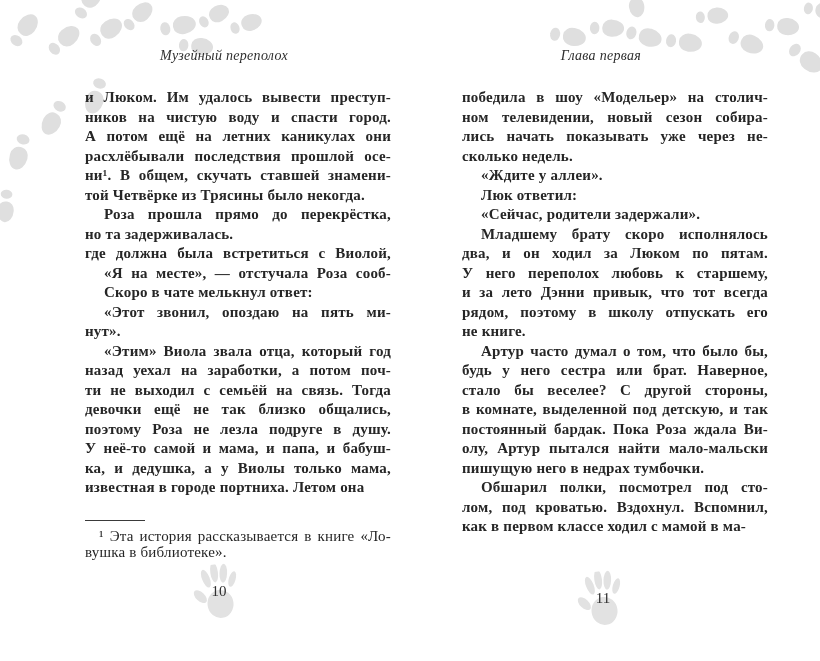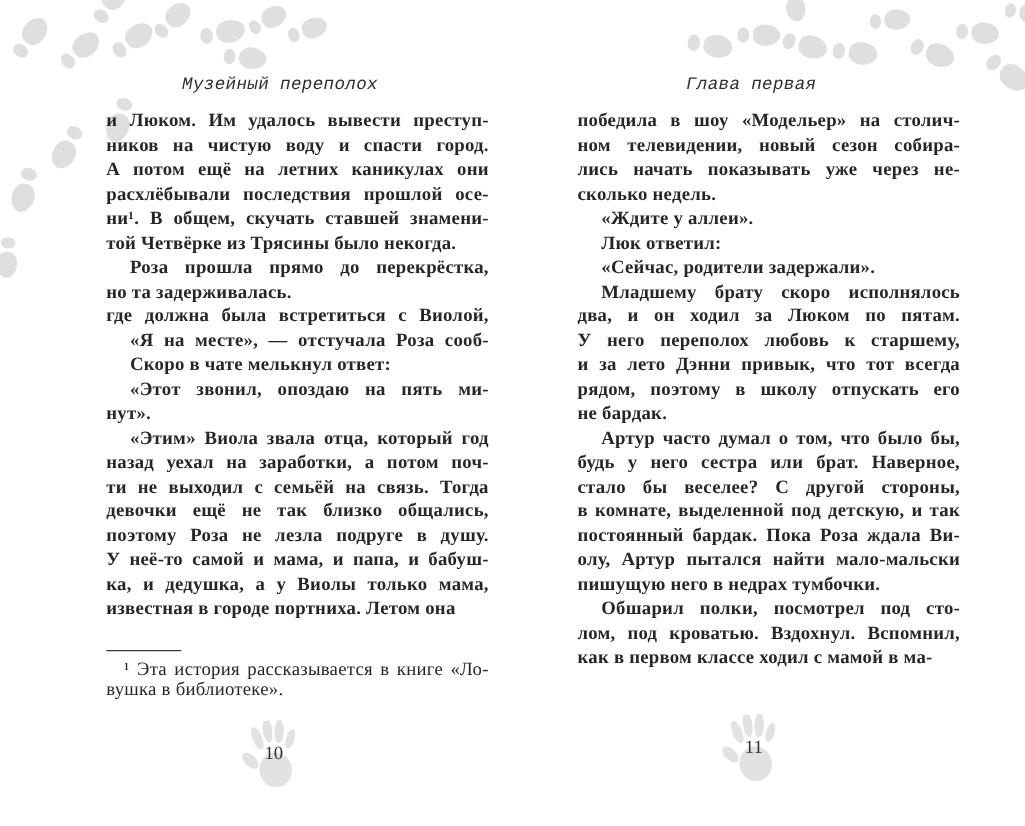--- a/index.html
+++ b/index.html
@@ -21,42 +21,42 @@
   .fp .heel {
     position:absolute; left:4px; bottom:0; width:13px; height:10px;
     background:var(--decor,#dfdfdf); border-radius:50%;
   }
 
   .page { position:absolute; top:48px; width:306px; }
   .page.left  { left:85px;  }
   .page.right { left:462px; }
 
   .running-head {
-    position:absolute; top:12px; left:-14px; width:100%;
+    position:absolute; top:0; left:-14px; width:100%;
     text-align:center; font-style:italic; font-size:14px;
-    letter-spacing:.3px; color:#2e2e2e;font-family:Liberation Mono, monospace;
+    letter-spacing:.3px; color:#2e2e2e;
   }
   .body-text { position:absolute; top:40px; width:100%; font-size:15px; line-height:19.5px;font-weight:bold; }
   .para { margin:0; }
   .line { text-align:justify; text-align-last:justify; letter-spacing:.2px; white-space:normal; }
   .line.last { text-align-last:left; }
   .line.indent { text-indent:19px; }
 
   .footnote { position:absolute; top:472px; width:100%; }
   .footnote-rule { width:60px; height:0; border-top:1px solid #3a3a3a; margin:0 0 7px 0; }
   .footnote-text .line { font-size:15px; line-height:16px; }
   .footnote-text .line.indent { text-indent:14px; }
 
   .pagenum { position:absolute; width:52px; height:60px; }
   .pagenum svg { position:absolute; left:0; top:0; transform:rotate(-8deg); }
   .pagenum .num {
     position:absolute; left:0; right:0; top:19px; text-align:center;
     font-size:15px; color:#2f2f2f;
   }
-  #pn-left  { left:193px; top:576px; }
+  #pn-left  { left:193px; top:564px; }
   #pn-right { left:577px; top:571px; }
 </style>
 </head>
 <body>
 
 <div class="spread" style="color: rgb(38, 38, 38); background: rgb(255, 255, 255);">
 
   <div class="decor">
       <div class="fp" style="left: 78px; top: -16px; transform: rotate(35deg) scale(1);">
         <span class="sole"></span>
@@ -216,21 +216,21 @@
         </div>
         <div class="para">
           <div class="line last indent">«Сейчас, родители задержали».</div>
         </div>
         <div class="para">
           <div class="line indent">Младшему брату скоро исполнялось</div>
           <div class="line">два, и он ходил за Люком по пятам.</div>
           <div class="line">У него переполох любовь к старшему,</div>
           <div class="line">и за лето Дэнни привык, что тот всегда</div>
           <div class="line">рядом, поэтому в школу отпускать его</div>
-          <div class="line last">не бардак.</div>
+          <div class="line last">не книге.</div>
         </div>
         <div class="para">
           <div class="line indent">Артур часто думал о том, что было бы,</div>
           <div class="line">будь у него сестра или брат. Наверное,</div>
           <div class="line">стало бы веселее? С другой стороны,</div>
           <div class="line">в комнате, выделенной под детскую, и так</div>
           <div class="line">постоянный бардак. Пока Роза ждала Ви-</div>
           <div class="line">олу, Артур пытался найти мало-мальски</div>
           <div class="line last">пишущую него в недрах тумбочки.</div>
         </div>

